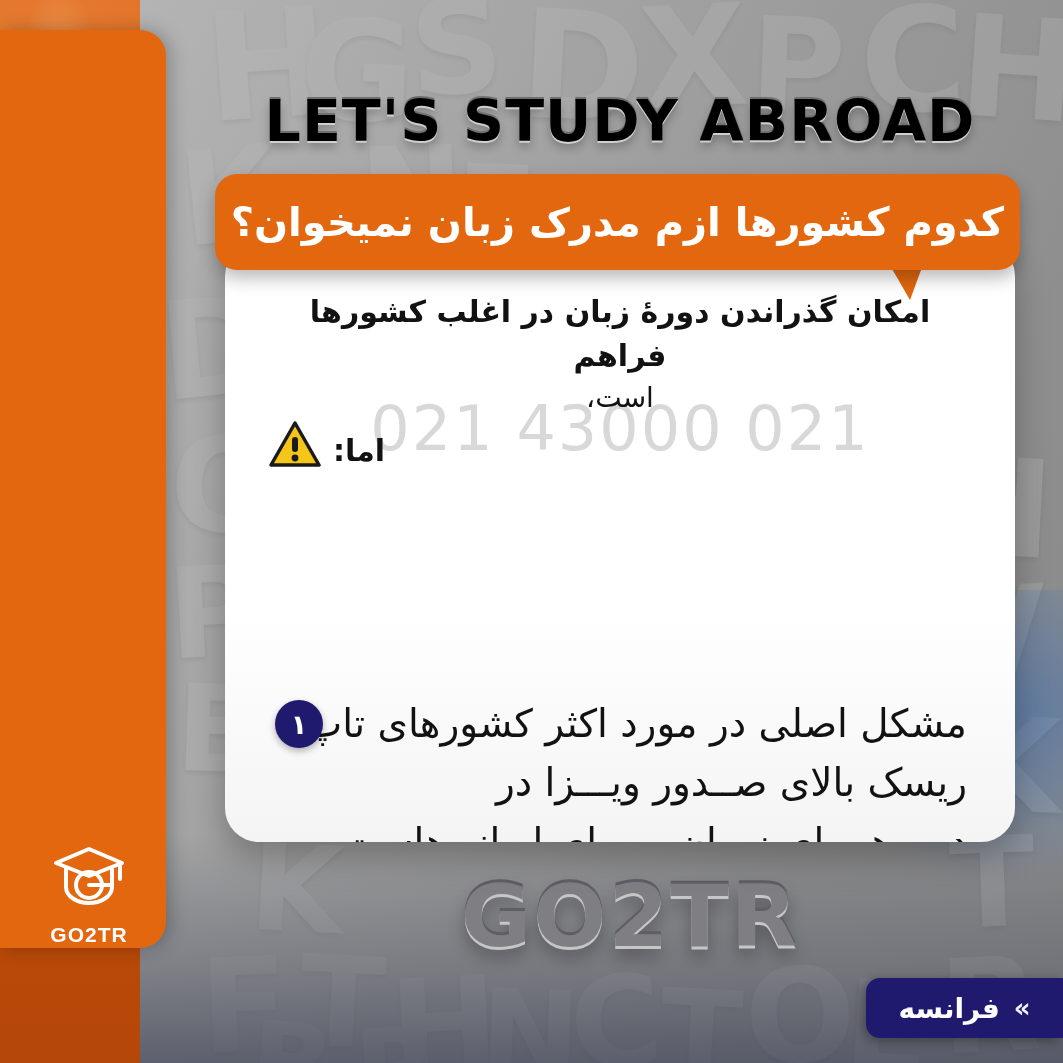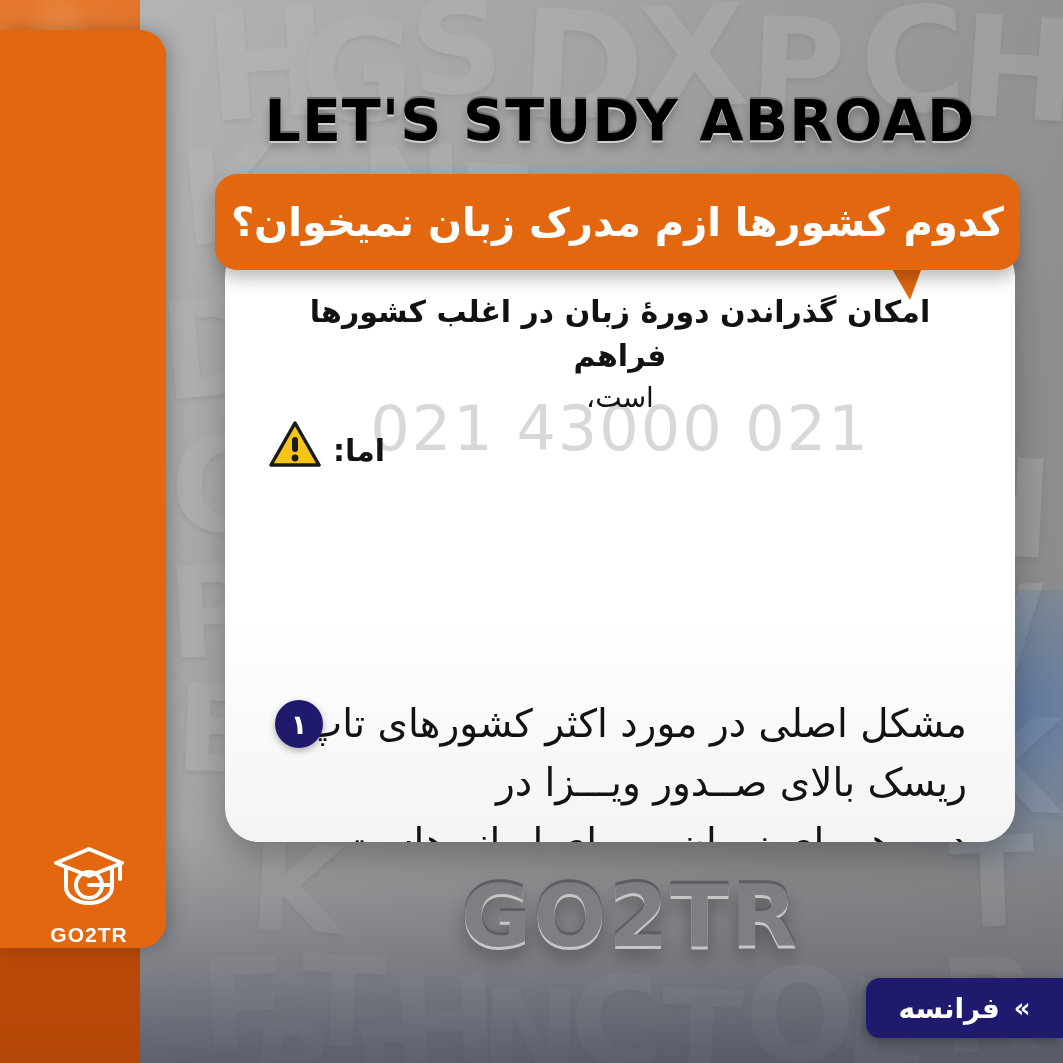--- a/index.html
+++ b/index.html
@@ -136,21 +136,20 @@
   .question-banner {
     position: absolute;
     left: 215px;
     top: 174px;
     width: 805px;
     height: 96px;
     background: #e2670f;
     border-radius: 22px;
     display: flex;
     align-items: center;
-    justify-content: center;
     box-shadow: 0 8px 18px rgba(0,0,0,0.28);
     z-index: 4;
   }
   .question-banner .q-text {
     color: #ffffff;
     font-size: 40px;
     font-weight: 700;
     line-height: 1.1;
     padding: 0 16px;
     white-space: nowrap;

